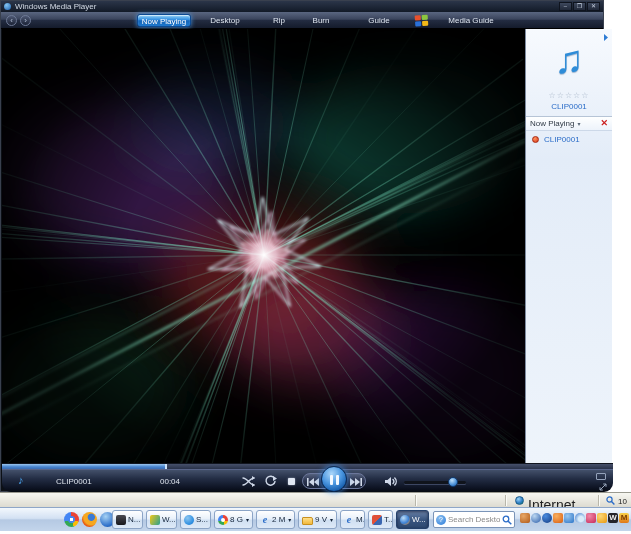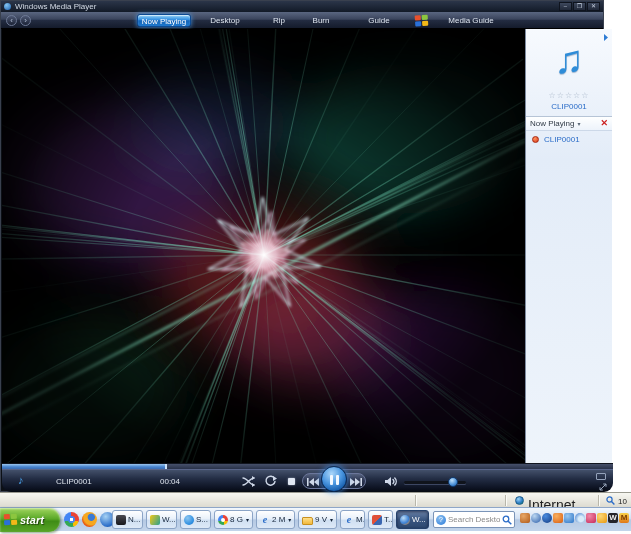--- a/index.html
+++ b/index.html
@@ -339,29 +339,20 @@
   <span class="globe"></span>
   <span class="zone">Internet</span>
   <svg class="smag" viewBox="0 0 9 9">
     <circle cx="3.5" cy="3.5" r="2.6" fill="none" stroke="#2a6cc8" stroke-width="1.2"></circle>
     <line x1="5.5" y1="5.5" x2="8.4" y2="8.4" stroke="#2a6cc8" stroke-width="1.4"></line>
   </svg>
   <span class="zoomlbl">10</span>
 </div>
 
 <div class="taskbar">
-  <div class="startbtn">
-    <span class="startflag">
-        <i class="wl1"></i>
-        <i class="wl2"></i>
-        <i class="wl3"></i>
-        <i class="wl4"></i>
-      </span>
-    <span class="startlabel">start</span>
-  </div>
 
   <div class="quicklaunch">
     <span class="ql" id="ql-chrome"></span>
     <span class="ql" id="ql-firefox"></span>
     <span class="ql" id="ql-player"></span>
     <span class="qsep"></span>
   </div>
 
   <div class="tbtn" id="tb-0">
       <span class="ticn ti-dark"></span>

